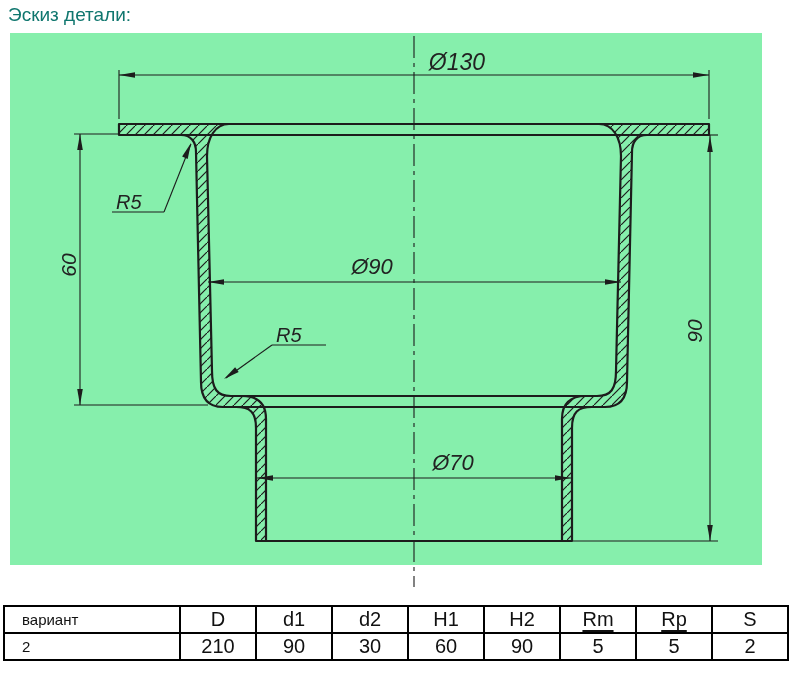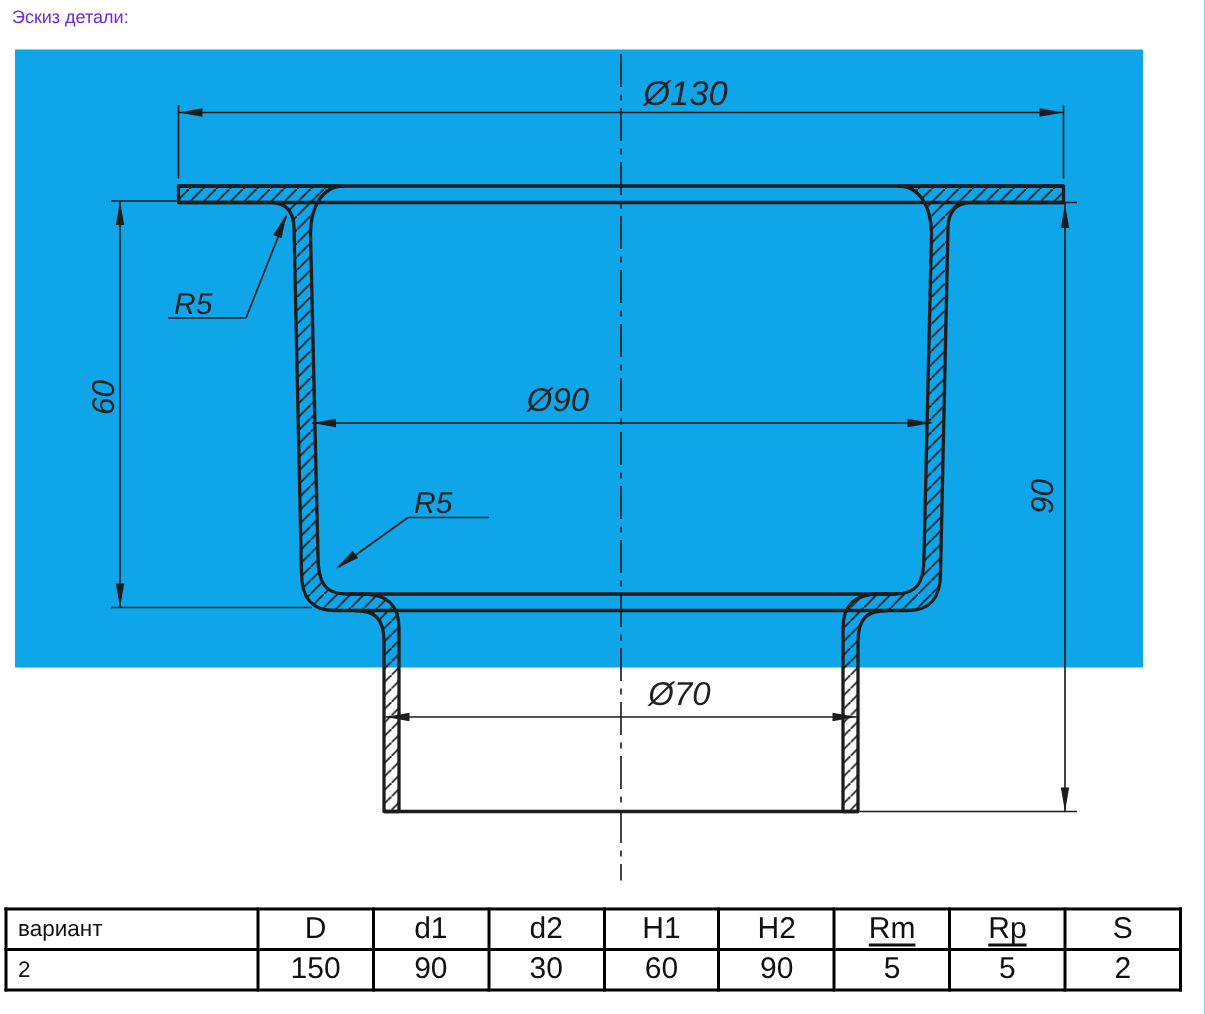--- a/index.html
+++ b/index.html
@@ -1,42 +1,42 @@
 <!DOCTYPE html>
 <html><head>
 <meta charset="utf-8">
 <style>
   html,body{margin:0;padding:0;}
   body{
     width:803px;height:676px;position:relative;background:#ffffff;
     font-family:"Liberation Sans", sans-serif;overflow:hidden;
   }
   .page-title{
-    position:absolute;left:8px;top:4px;font-size:12px;color:#6d28d9;
+    position:absolute;left:8px;top:4px;font-size:19px;color:#0f766e;
   }
   .drawing-panel{
-    position:absolute;left:10px;top:33px;width:752px;height:412px;
-    background:#0ea5e9;
+    position:absolute;left:10px;top:33px;width:752px;height:532px;
+    background:#86efac;
   }
   .drawing-panel svg{display:block;}
   .dim-text{
     font-family:"Liberation Sans", sans-serif;
     font-style:italic;fill:#222222;
   }
   table.variant-table{
     position:absolute;left:3px;top:605px;width:785px;
     border-collapse:collapse;table-layout:fixed;
   }
   .variant-table th,.variant-table td{
     border:2px solid #000;height:25px;padding:0;margin:0;
     text-align:center;vertical-align:middle;font-weight:normal;
     font-size:20px;color:#111;overflow:hidden;white-space:nowrap;
   }
   .variant-table th:first-child,.variant-table td:first-child{
-    width:157px;text-align:left;padding-left:7px;font-size:15px;
+    width:157px;text-align:left;padding-left:17px;font-size:15px;
   }
   .variant-table th:not(:first-child),.variant-table td:not(:first-child){width:74px;}
   .wavy{
     text-decoration-line:underline;text-decoration-style:wavy;
     text-decoration-color:#E02020;text-decoration-thickness:1px;
     text-underline-offset:4px;
     text-decoration:underline;
   }
 </style>
 </head>
@@ -145,21 +145,21 @@
         <th><span>H1</span></th>
         <th><span>H2</span></th>
         <th><span class="wavy">Rm</span></th>
         <th><span class="wavy">Rp</span></th>
         <th><span>S</span></th>
       </tr>
     </thead>
   <tbody>
       <tr>
         <td>2</td>
-        <td>150</td>
+        <td>210</td>
         <td>90</td>
         <td>30</td>
         <td>60</td>
         <td>90</td>
         <td>5</td>
         <td>5</td>
         <td>2</td>
       </tr>
     </tbody>
 </table>

